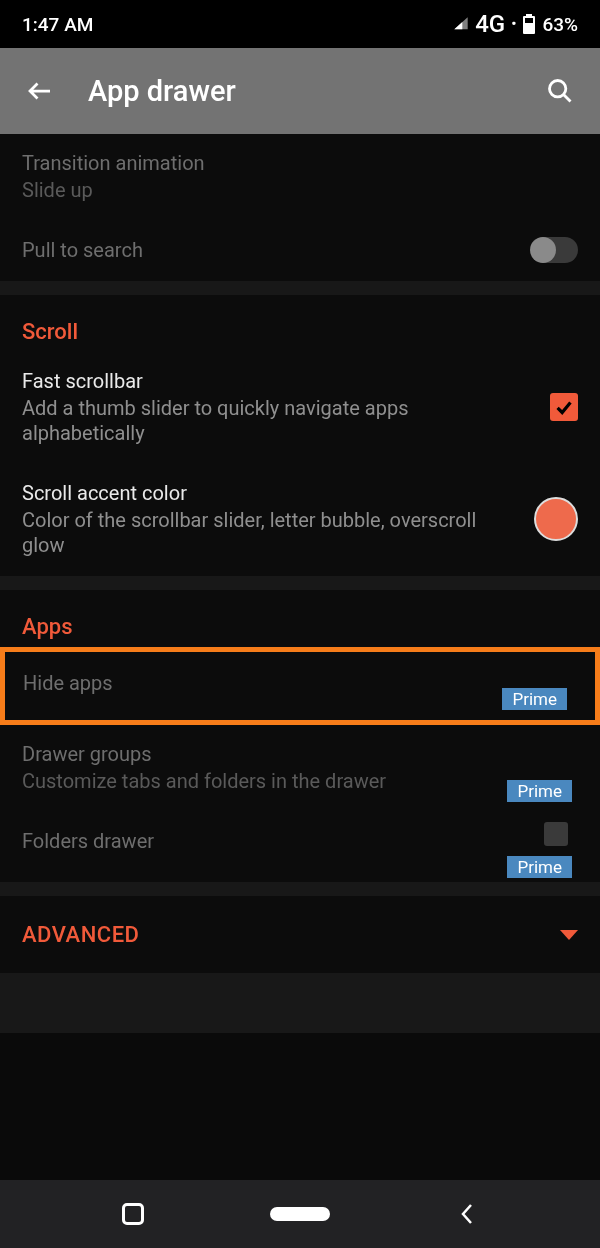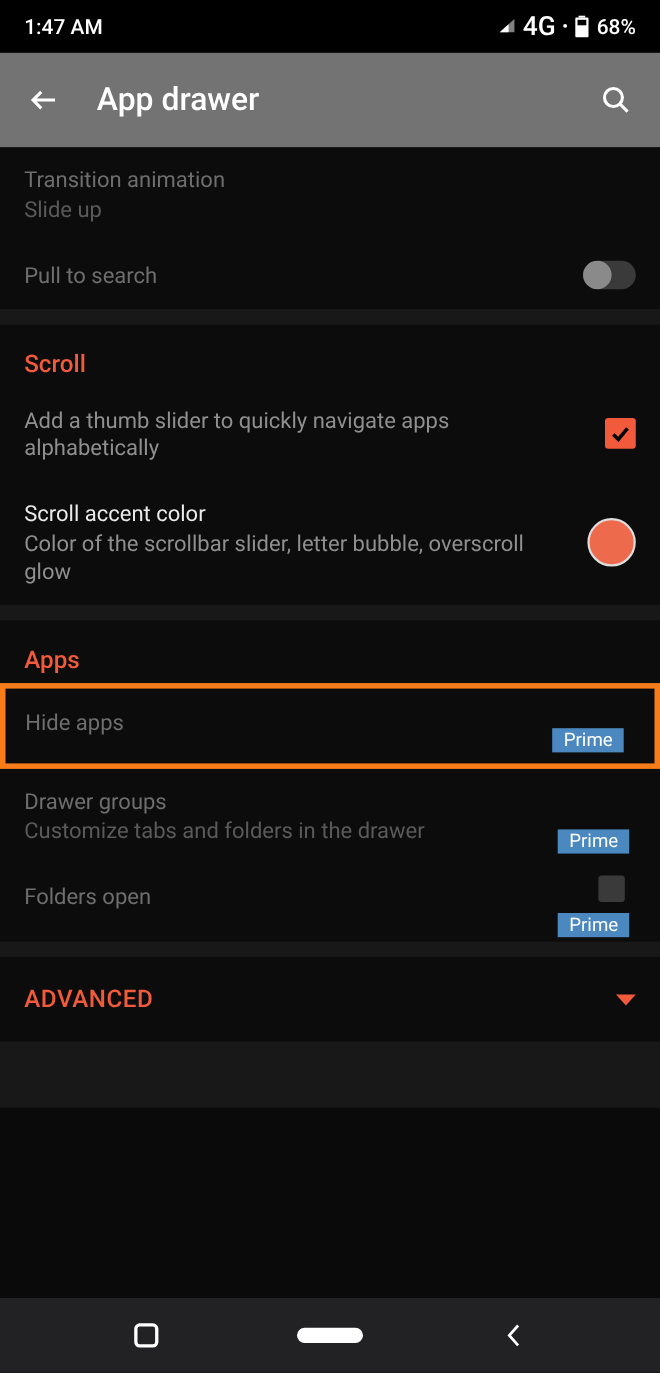--- a/index.html
+++ b/index.html
@@ -162,21 +162,21 @@
         <path d="M2 20 L22 2 L22 20 Z" opacity="0.5"></path>
         <path d="M2 20 L14 9 L14 20 Z"></path>
       </svg>
     <span style="font-size:24px;">4G</span>
     <span style="font-size:15px;">•</span>
     <svg width="14" height="20" viewBox="0 0 14 20" fill="#fff">
         <rect x="4" y="0" width="6" height="2"></rect>
         <rect x="1" y="2" width="12" height="18" rx="1"></rect>
         <rect x="3" y="4" width="8" height="5" fill="#000"></rect>
       </svg>
-    <span>68%</span>
+    <span>63%</span>
   </div>
 </div>
 
 <div class="appbar">
   <div class="back">
     <svg width="30" height="30" viewBox="0 0 24 24" fill="none" stroke="#fff" stroke-width="2.2">
         <path d="M20 12 H4 M10 6 L4 12 L10 18"></path>
       </svg>
   </div>
   <div class="title">App drawer</div>
@@ -205,20 +205,21 @@
       <div class="knob"></div>
     </div>
   </div>
 
   <div class="gap"></div>
 
   <div class="category">Scroll</div>
 
   <div class="row">
     <div class="texts">
+      <div class="label">Fast scrollbar</div>
       <div class="sub">Add a thumb slider to quickly navigate apps alphabetically</div>
     </div>
     <div class="checkbox">
       <svg viewBox="0 0 24 24" fill="none" stroke="#000" stroke-width="3.5">
           <path d="M5 13 L10 18 L19 7"></path>
         </svg>
     </div>
   </div>
 
   <div class="row">
@@ -245,21 +246,21 @@
   <div class="row dim">
     <div class="texts">
       <div class="label">Drawer groups</div>
       <div class="sub">Customize tabs and folders in the drawer</div>
     </div>
     <div class="primebadge">Prime</div>
   </div>
 
   <div class="row dim" style="padding-bottom:28px;">
     <div class="texts">
-      <div class="label">Folders open</div>
+      <div class="label">Folders drawer</div>
     </div>
     <div class="dimcb"></div>
     <div class="primebadge" style="bottom:4px;">Prime</div>
   </div>
 
   <div class="gap"></div>
 
   <div class="advanced">
     <div class="txt">ADVANCED</div>
     <div class="arrow"></div>

